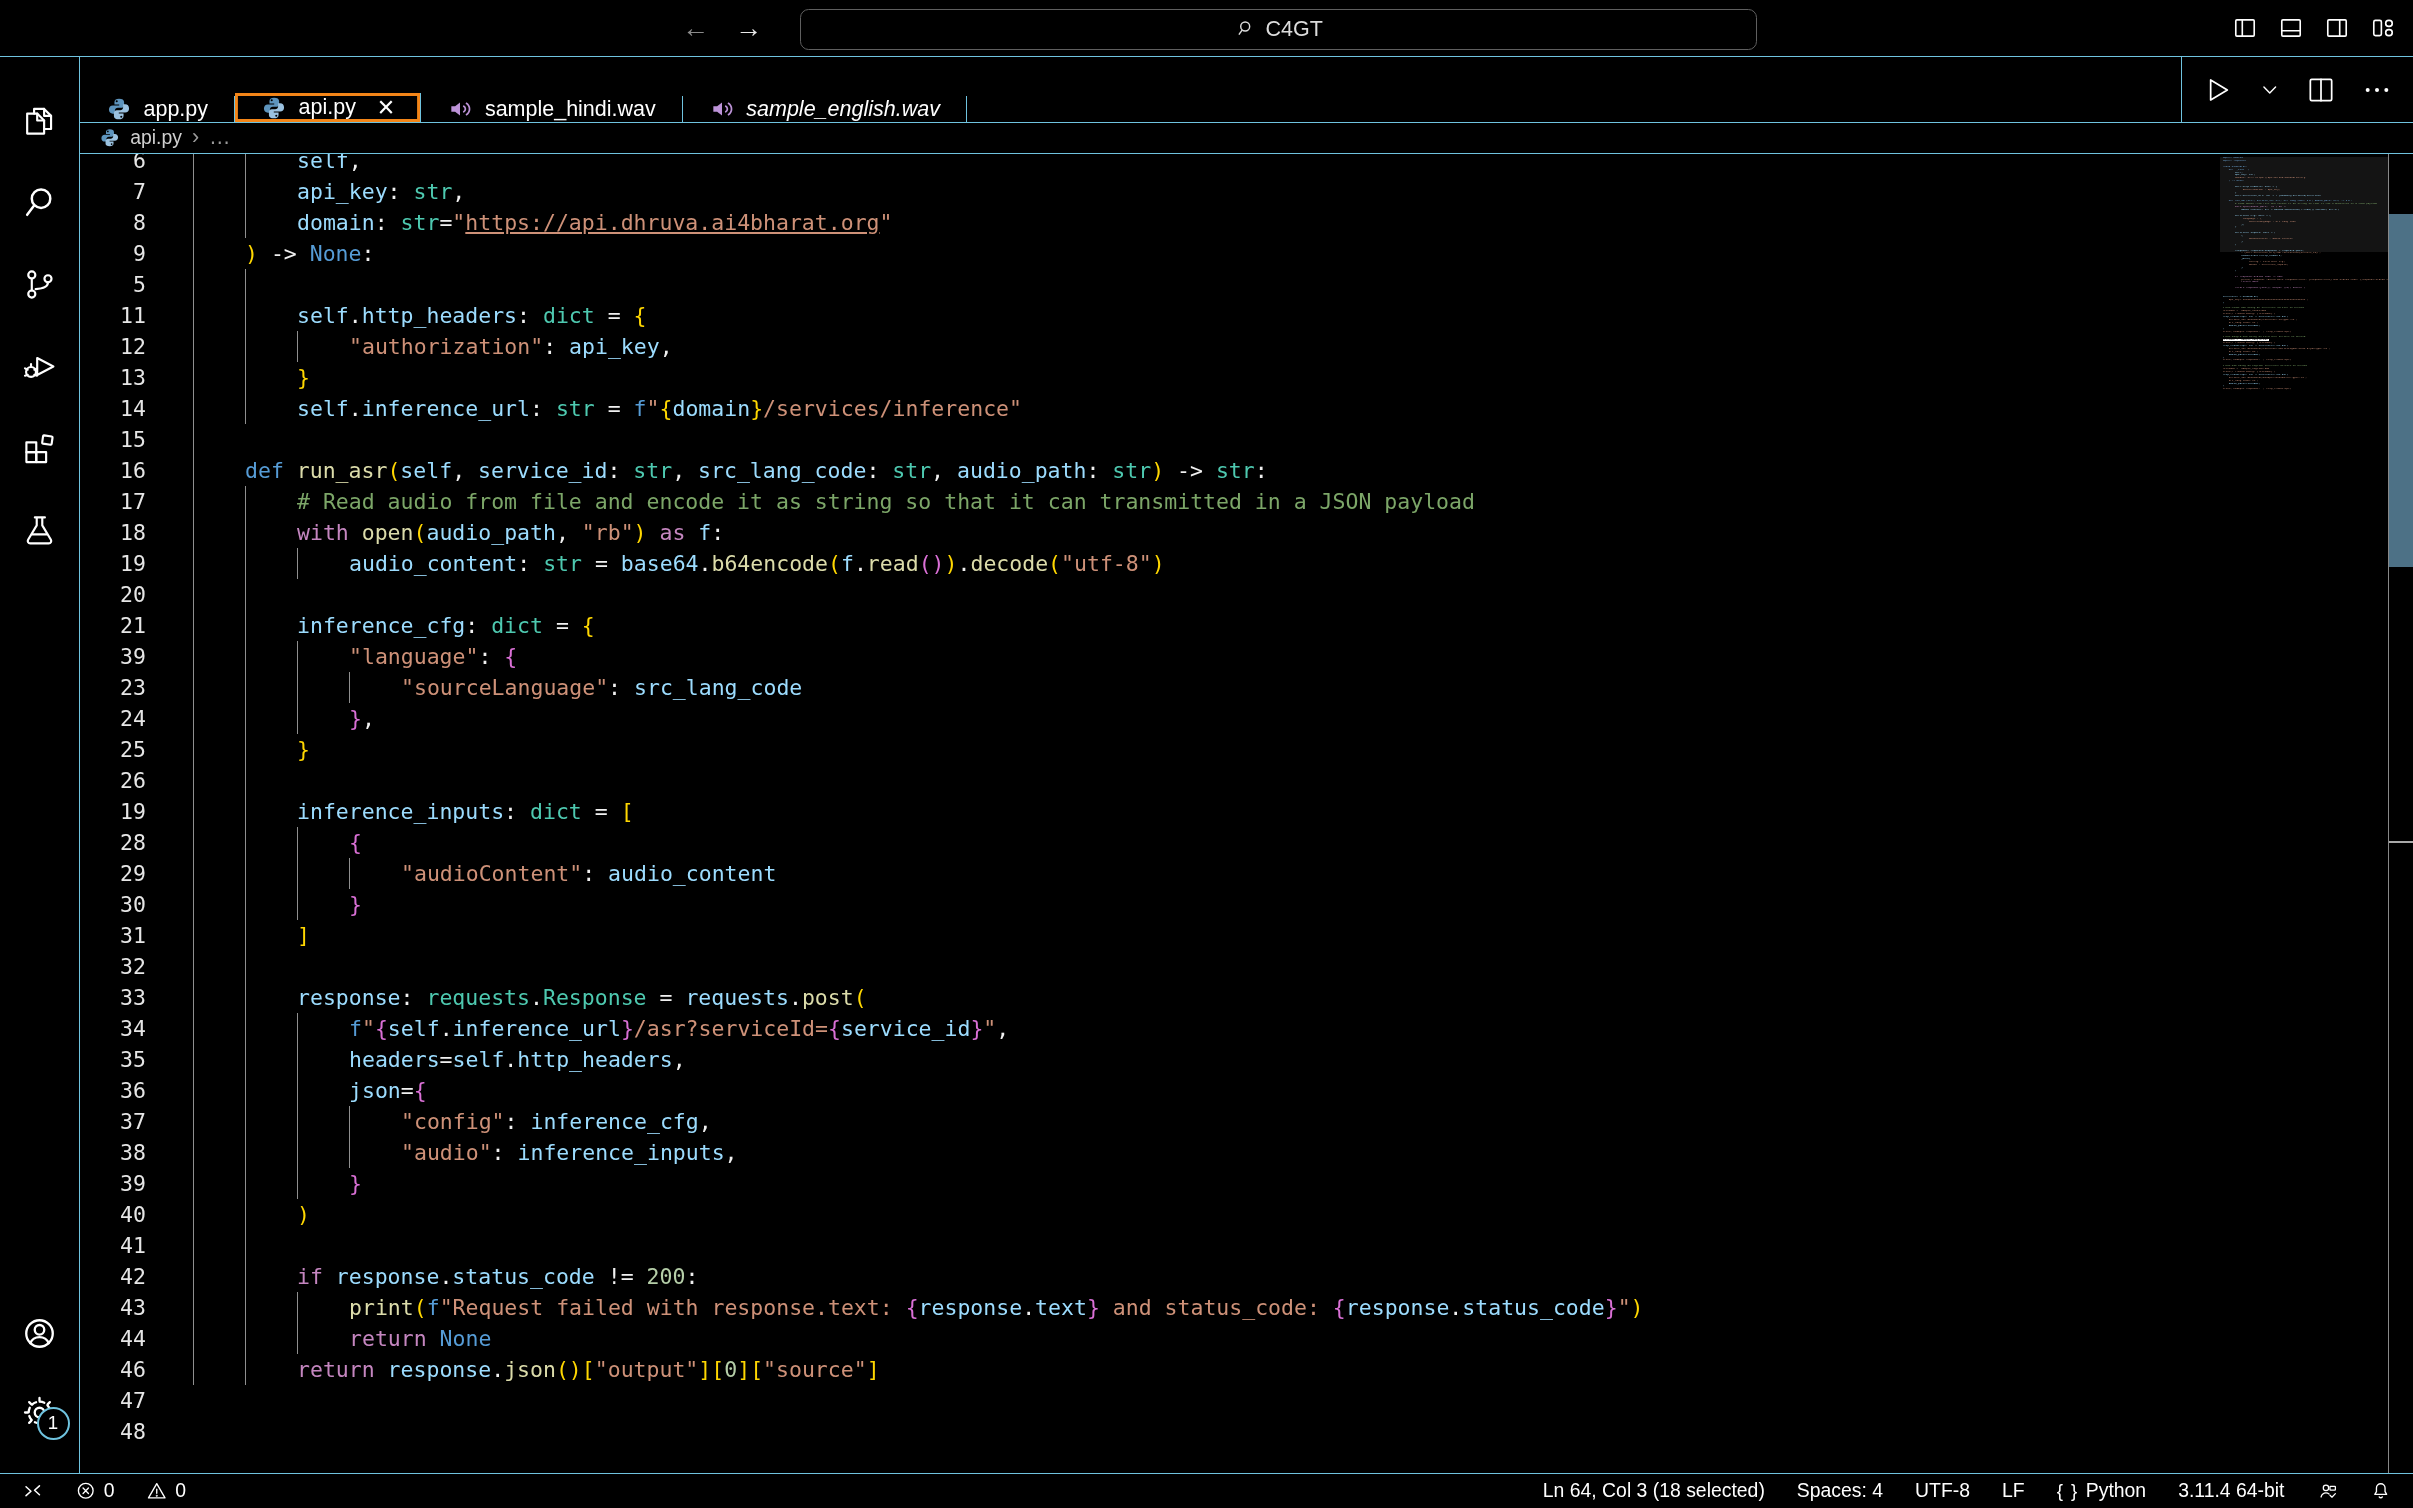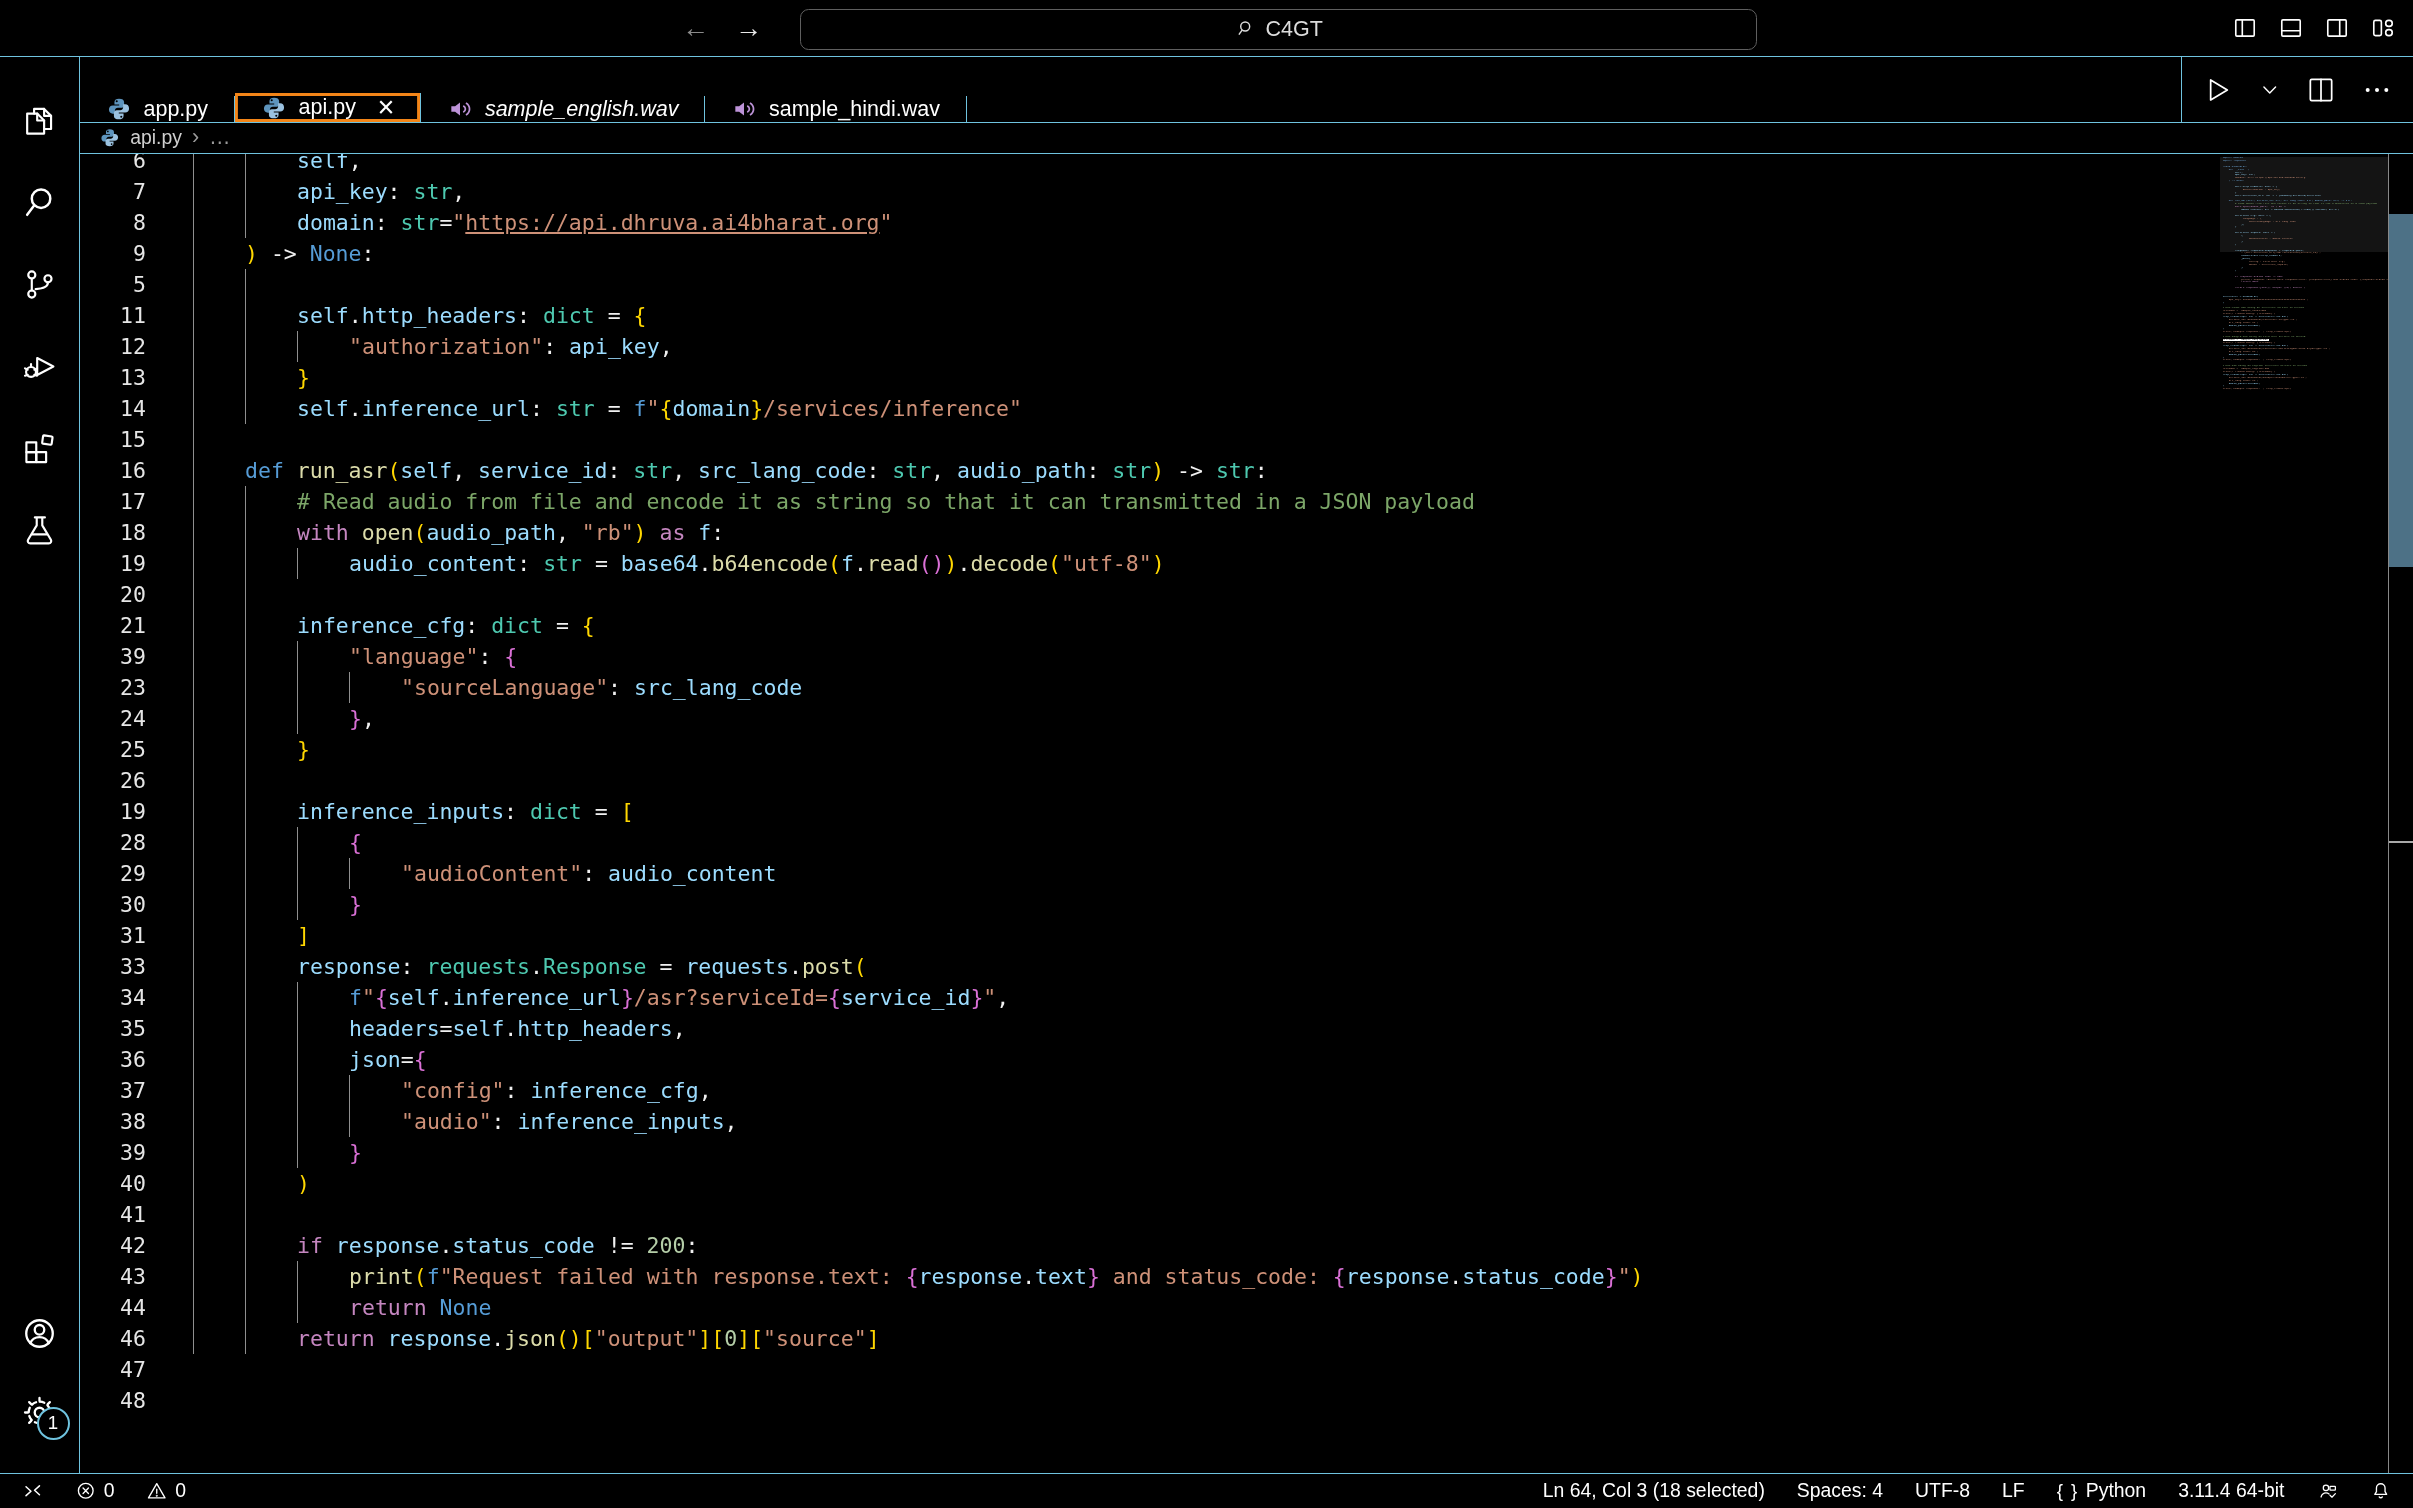--- a/index.html
+++ b/index.html
@@ -210,39 +210,39 @@
             <svg viewBox="0 0 24 24">
               <path d="M12 2.5c-2.6 0-4.2 1.1-4.2 3.1v2.2h4.4v.9H6.3c-2.1 0-3.6 1.5-3.6 3.8s1.5 3.8 3.6 3.8h1.9v-2.6c0-1.6 1.2-2.8 2.8-2.8h3c1.5 0 2.7-1.2 2.7-2.7V5.6c0-2-1.6-3.1-4.7-3.1z" fill="#5d94bd"></path>
               <path d="M12 21.5c2.6 0 4.2-1.1 4.2-3.1v-2.2h-4.4v-.9h5.9c2.1 0 3.6-1.5 3.6-3.8s-1.5-3.8-3.6-3.8h-1.9v2.6c0 1.6-1.2 2.8-2.8 2.8h-3c-1.5 0-2.7 1.2-2.7 2.7v2.6c0 2 1.6 3.1 4.7 3.1z" fill="#9bc2e0"></path>
               <circle cx="9.9" cy="4.9" r=".95" fill="#000"></circle>
               <circle cx="14.1" cy="19.1" r=".95" fill="#000"></circle>
             </svg>
           </span>
           <span class="tlabel">api.py</span>
           <span class="tclose">×</span>
         </div>
+        <div class="tab">
+          <span class="ticon">
+            <svg viewBox="0 0 24 24" fill="none" stroke="#bd93d8" stroke-width="1.6" stroke-linejoin="round">
+              <path d="M4 9.5v5h3.5L12 18V6L7.5 9.5H4z" fill="#bd93d8" stroke="none"></path>
+              <path d="M15 9c1.2.7 2 1.7 2 3s-.8 2.3-2 3"></path>
+              <path d="M17.5 6.5c2 1.2 3.3 3.1 3.3 5.5s-1.3 4.3-3.3 5.5"></path>
+            </svg>
+          </span>
+          <span class="tlabel">sample_hindi.wav</span>
+        </div>
         <div class="tab italic">
           <span class="ticon">
             <svg viewBox="0 0 24 24" fill="none" stroke="#bd93d8" stroke-width="1.6" stroke-linejoin="round">
               <path d="M4 9.5v5h3.5L12 18V6L7.5 9.5H4z" fill="#bd93d8" stroke="none"></path>
               <path d="M15 9c1.2.7 2 1.7 2 3s-.8 2.3-2 3"></path>
               <path d="M17.5 6.5c2 1.2 3.3 3.1 3.3 5.5s-1.3 4.3-3.3 5.5"></path>
             </svg>
           </span>
           <span class="tlabel">sample_english.wav</span>
-        </div>
-        <div class="tab">
-          <span class="ticon">
-            <svg viewBox="0 0 24 24" fill="none" stroke="#bd93d8" stroke-width="1.6" stroke-linejoin="round">
-              <path d="M4 9.5v5h3.5L12 18V6L7.5 9.5H4z" fill="#bd93d8" stroke="none"></path>
-              <path d="M15 9c1.2.7 2 1.7 2 3s-.8 2.3-2 3"></path>
-              <path d="M17.5 6.5c2 1.2 3.3 3.1 3.3 5.5s-1.3 4.3-3.3 5.5"></path>
-            </svg>
-          </span>
-          <span class="tlabel">sample_hindi.wav</span>
         </div>
         <div id="editor-actions">
           <span class="ea">
             <svg viewBox="0 0 24 24" fill="none" stroke="#fff" stroke-width="1.3" stroke-linecap="round" stroke-linejoin="round">
               <path d="M6.5 4.5v15l12.5-7.5z"></path>
             </svg>
           </span>
           <span class="ea small">
             <svg viewBox="0 0 24 24" fill="none" stroke="#fff" stroke-width="1.6" stroke-linecap="round" stroke-linejoin="round">
               <path d="M5.5 9l6.5 6.5L18.5 9"></path>
@@ -300,20 +300,21 @@
             <div class="line"><span class="lnum">39</span><span class="ig" style="left: 113px;"></span><span class="ig" style="left: 165px;"></span><span class="ig" style="left: 217px;"></span><span class="ltext" style="padding-left: 156px;"><span class="tk s">"language"</span><span class="tk p">: </span><span class="tk b2">{</span></span></div>
             <div class="line"><span class="lnum">23</span><span class="ig" style="left: 113px;"></span><span class="ig" style="left: 165px;"></span><span class="ig" style="left: 217px;"></span><span class="ig" style="left: 269px;"></span><span class="ltext" style="padding-left: 208px;"><span class="tk s">"sourceLanguage"</span><span class="tk p">: </span><span class="tk v">src_lang_code</span></span></div>
             <div class="line"><span class="lnum">24</span><span class="ig" style="left: 113px;"></span><span class="ig" style="left: 165px;"></span><span class="ig" style="left: 217px;"></span><span class="ltext" style="padding-left: 156px;"><span class="tk b2">}</span><span class="tk p">,</span></span></div>
             <div class="line"><span class="lnum">25</span><span class="ig" style="left: 113px;"></span><span class="ig" style="left: 165px;"></span><span class="ltext" style="padding-left: 104px;"><span class="tk b1">}</span></span></div>
             <div class="line"><span class="lnum">26</span><span class="ig" style="left: 113px;"></span><span class="ig" style="left: 165px;"></span><span class="ltext" style="padding-left: 0px;"></span></div>
             <div class="line"><span class="lnum">19</span><span class="ig" style="left: 113px;"></span><span class="ig" style="left: 165px;"></span><span class="ltext" style="padding-left: 104px;"><span class="tk v">inference_inputs</span><span class="tk p">: </span><span class="tk t">dict</span><span class="tk p"> = </span><span class="tk b1">[</span></span></div>
             <div class="line"><span class="lnum">28</span><span class="ig" style="left: 113px;"></span><span class="ig" style="left: 165px;"></span><span class="ig" style="left: 217px;"></span><span class="ltext" style="padding-left: 156px;"><span class="tk b2">{</span></span></div>
             <div class="line"><span class="lnum">29</span><span class="ig" style="left: 113px;"></span><span class="ig" style="left: 165px;"></span><span class="ig" style="left: 217px;"></span><span class="ig" style="left: 269px;"></span><span class="ltext" style="padding-left: 208px;"><span class="tk s">"audioContent"</span><span class="tk p">: </span><span class="tk v">audio_content</span></span></div>
             <div class="line"><span class="lnum">30</span><span class="ig" style="left: 113px;"></span><span class="ig" style="left: 165px;"></span><span class="ig" style="left: 217px;"></span><span class="ltext" style="padding-left: 156px;"><span class="tk b2">}</span></span></div>
             <div class="line"><span class="lnum">31</span><span class="ig" style="left: 113px;"></span><span class="ig" style="left: 165px;"></span><span class="ltext" style="padding-left: 104px;"><span class="tk b1">]</span></span></div>
+            <div class="line"><span class="lnum">32</span><span class="ig" style="left: 113px;"></span><span class="ig" style="left: 165px;"></span><span class="ltext" style="padding-left: 0px;"></span></div>
             <div class="line"><span class="lnum">33</span><span class="ig" style="left: 113px;"></span><span class="ig" style="left: 165px;"></span><span class="ltext" style="padding-left: 104px;"><span class="tk v">response</span><span class="tk p">: </span><span class="tk t">requests</span><span class="tk p">.</span><span class="tk t">Response</span><span class="tk p"> = </span><span class="tk v">requests</span><span class="tk p">.</span><span class="tk f">post</span><span class="tk b1">(</span></span></div>
             <div class="line"><span class="lnum">34</span><span class="ig" style="left: 113px;"></span><span class="ig" style="left: 165px;"></span><span class="ig" style="left: 217px;"></span><span class="ltext" style="padding-left: 156px;"><span class="tk k">f</span><span class="tk s">"</span><span class="tk b2">{</span><span class="tk v">self</span><span class="tk p">.</span><span class="tk v">inference_url</span><span class="tk b2">}</span><span class="tk s">/asr?serviceId=</span><span class="tk b2">{</span><span class="tk v">service_id</span><span class="tk b2">}</span><span class="tk s">"</span><span class="tk p">,</span></span></div>
             <div class="line"><span class="lnum">35</span><span class="ig" style="left: 113px;"></span><span class="ig" style="left: 165px;"></span><span class="ig" style="left: 217px;"></span><span class="ltext" style="padding-left: 156px;"><span class="tk v">headers</span><span class="tk p">=</span><span class="tk v">self</span><span class="tk p">.</span><span class="tk v">http_headers</span><span class="tk p">,</span></span></div>
             <div class="line"><span class="lnum">36</span><span class="ig" style="left: 113px;"></span><span class="ig" style="left: 165px;"></span><span class="ig" style="left: 217px;"></span><span class="ltext" style="padding-left: 156px;"><span class="tk v">json</span><span class="tk p">=</span><span class="tk b2">{</span></span></div>
             <div class="line"><span class="lnum">37</span><span class="ig" style="left: 113px;"></span><span class="ig" style="left: 165px;"></span><span class="ig" style="left: 217px;"></span><span class="ig" style="left: 269px;"></span><span class="ltext" style="padding-left: 208px;"><span class="tk s">"config"</span><span class="tk p">: </span><span class="tk v">inference_cfg</span><span class="tk p">,</span></span></div>
             <div class="line"><span class="lnum">38</span><span class="ig" style="left: 113px;"></span><span class="ig" style="left: 165px;"></span><span class="ig" style="left: 217px;"></span><span class="ig" style="left: 269px;"></span><span class="ltext" style="padding-left: 208px;"><span class="tk s">"audio"</span><span class="tk p">: </span><span class="tk v">inference_inputs</span><span class="tk p">,</span></span></div>
             <div class="line"><span class="lnum">39</span><span class="ig" style="left: 113px;"></span><span class="ig" style="left: 165px;"></span><span class="ig" style="left: 217px;"></span><span class="ltext" style="padding-left: 156px;"><span class="tk b2">}</span></span></div>
             <div class="line"><span class="lnum">40</span><span class="ig" style="left: 113px;"></span><span class="ig" style="left: 165px;"></span><span class="ltext" style="padding-left: 104px;"><span class="tk b1">)</span></span></div>
             <div class="line"><span class="lnum">41</span><span class="ig" style="left: 113px;"></span><span class="ig" style="left: 165px;"></span><span class="ltext" style="padding-left: 0px;"></span></div>
             <div class="line"><span class="lnum">42</span><span class="ig" style="left: 113px;"></span><span class="ig" style="left: 165px;"></span><span class="ltext" style="padding-left: 104px;"><span class="tk c">if </span><span class="tk v">response</span><span class="tk p">.</span><span class="tk v">status_code</span><span class="tk p"> != </span><span class="tk n">200</span><span class="tk p">:</span></span></div>

